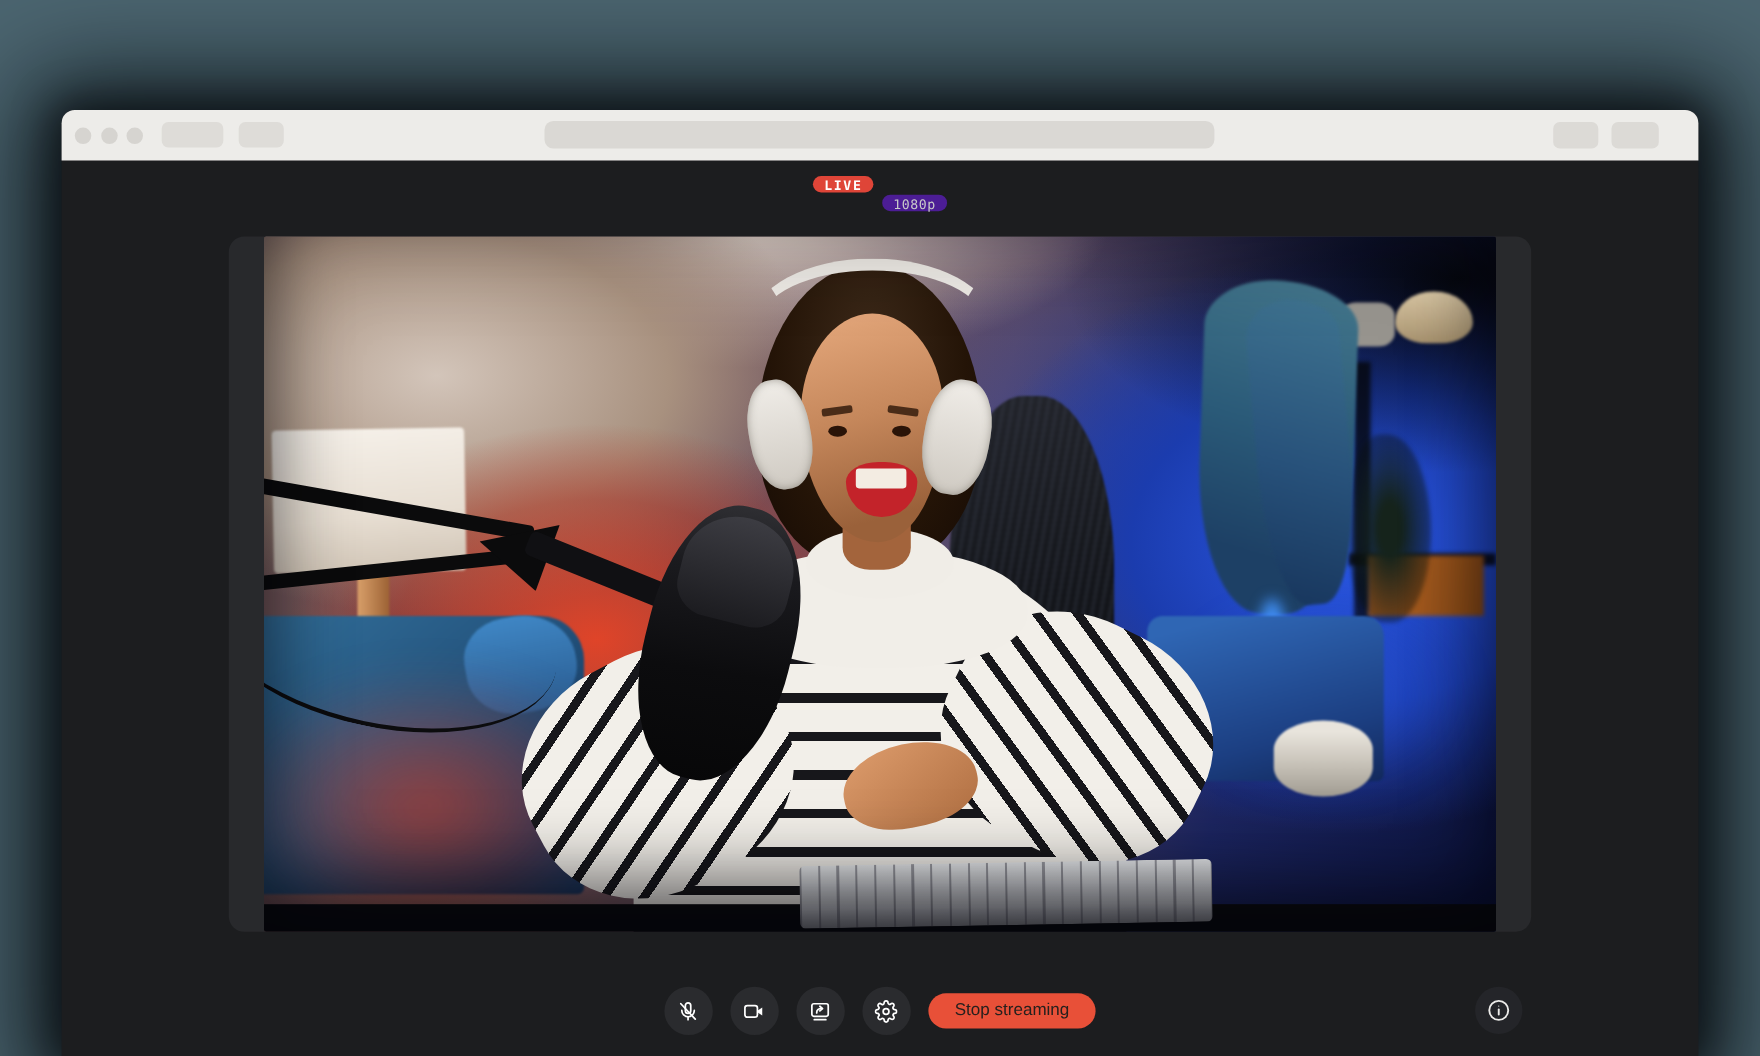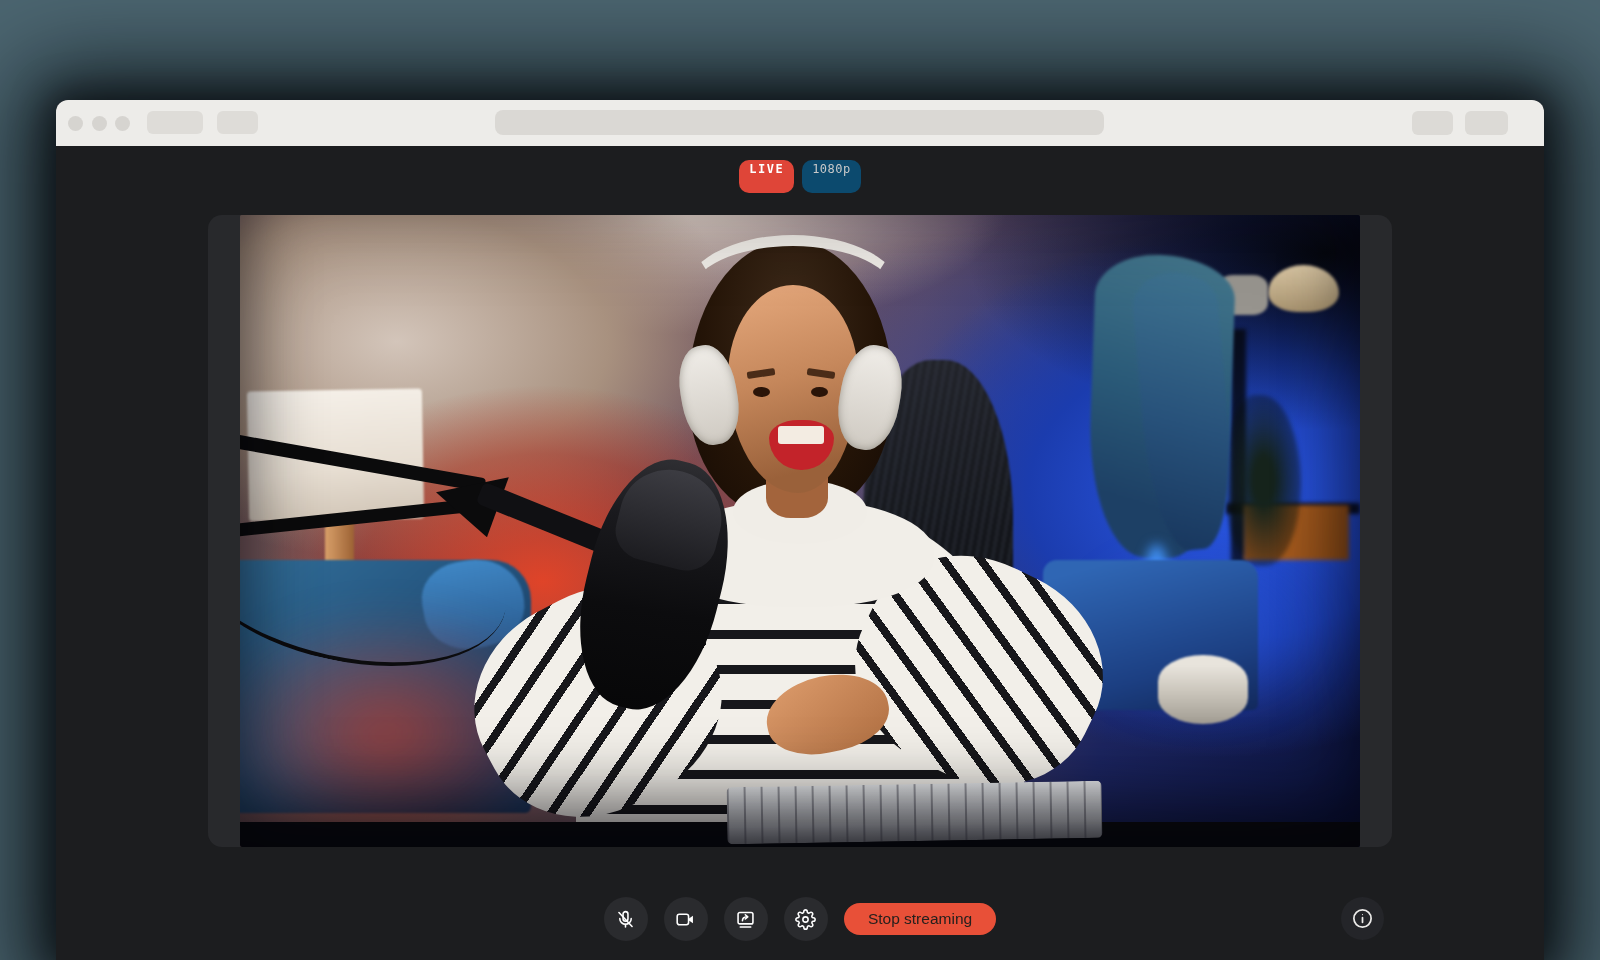--- a/index.html
+++ b/index.html
@@ -13,24 +13,24 @@
           border-radius:12px 12px 0 0;}
   .tl{position:absolute;top:16px;width:15px;height:15px;border-radius:50%;background:#d6d4d0;}
   .tl.c1{left:12px}.tl.c2{left:36px}.tl.c3{left:59px}
   .tab-ph{position:absolute;top:11px;height:23px;border-radius:6px;background:#dedcd8;}
   .tab1{left:91px;width:56px}.tab2{left:161px;width:41px}
   .addressbar{position:absolute;left:439px;top:10px;width:609px;height:25px;border-radius:8px;background:#dad8d4;}
   .chrome-btn{position:absolute;top:11px;height:24px;border-radius:6px;background:#dcdad6;}
   .b1{left:1356px;width:41px}.b2{left:1409px;width:43px}
   
   .status-row{position:absolute;left:0;right:0;top:60px;display:flex;justify-content:center;gap:8px;}
-  .badge{height:33px;line-height:19px;padding:0 10px;border-radius:10px;
+  .badge{height:15px;line-height:19px;padding:0 10px;border-radius:10px;
          font-family:"DejaVu Sans Mono",monospace;font-size:12px;}
   .badge.live{background:#df4538;color:#ffffff;font-weight:bold;letter-spacing:1.5px;}
-  .badge.quality{background:#0c4a6e;color:#c9c9c9;letter-spacing:.5px;}
+  .badge.quality{background:#4c1d95;color:#c9c9c9;letter-spacing:.5px;margin-top:17px;}
   
   .stage{position:absolute;left:152px;top:115px;width:1184px;height:632px;background:#28292c;border-radius:14px;}
   .video{position:absolute;left:32px;top:0;width:1120px;height:632px;overflow:hidden;border-radius:2px;
     background:
       radial-gradient(46% 40% at 97% 6%,rgba(4,5,8,.92),rgba(4,5,8,0) 70%),
       radial-gradient(44% 58% at 88% 44%,#2b59e8 0%,#1b3cae 40%,rgba(12,24,80,0) 72%),
       radial-gradient(36% 40% at 70% 30%,rgba(40,70,190,.5),rgba(40,70,190,0) 70%),
       radial-gradient(34% 42% at 27% 58%,rgba(232,66,36,.92),rgba(180,45,28,.5) 48%,rgba(120,30,20,0) 74%),
       radial-gradient(42% 46% at 14% 20%,#d3c5ba 0%,#a8917f 45%,rgba(130,100,90,0) 75%),
       radial-gradient(52% 38% at 40% -2%,#e2d6cb 0%,rgba(190,160,140,0) 55%),

